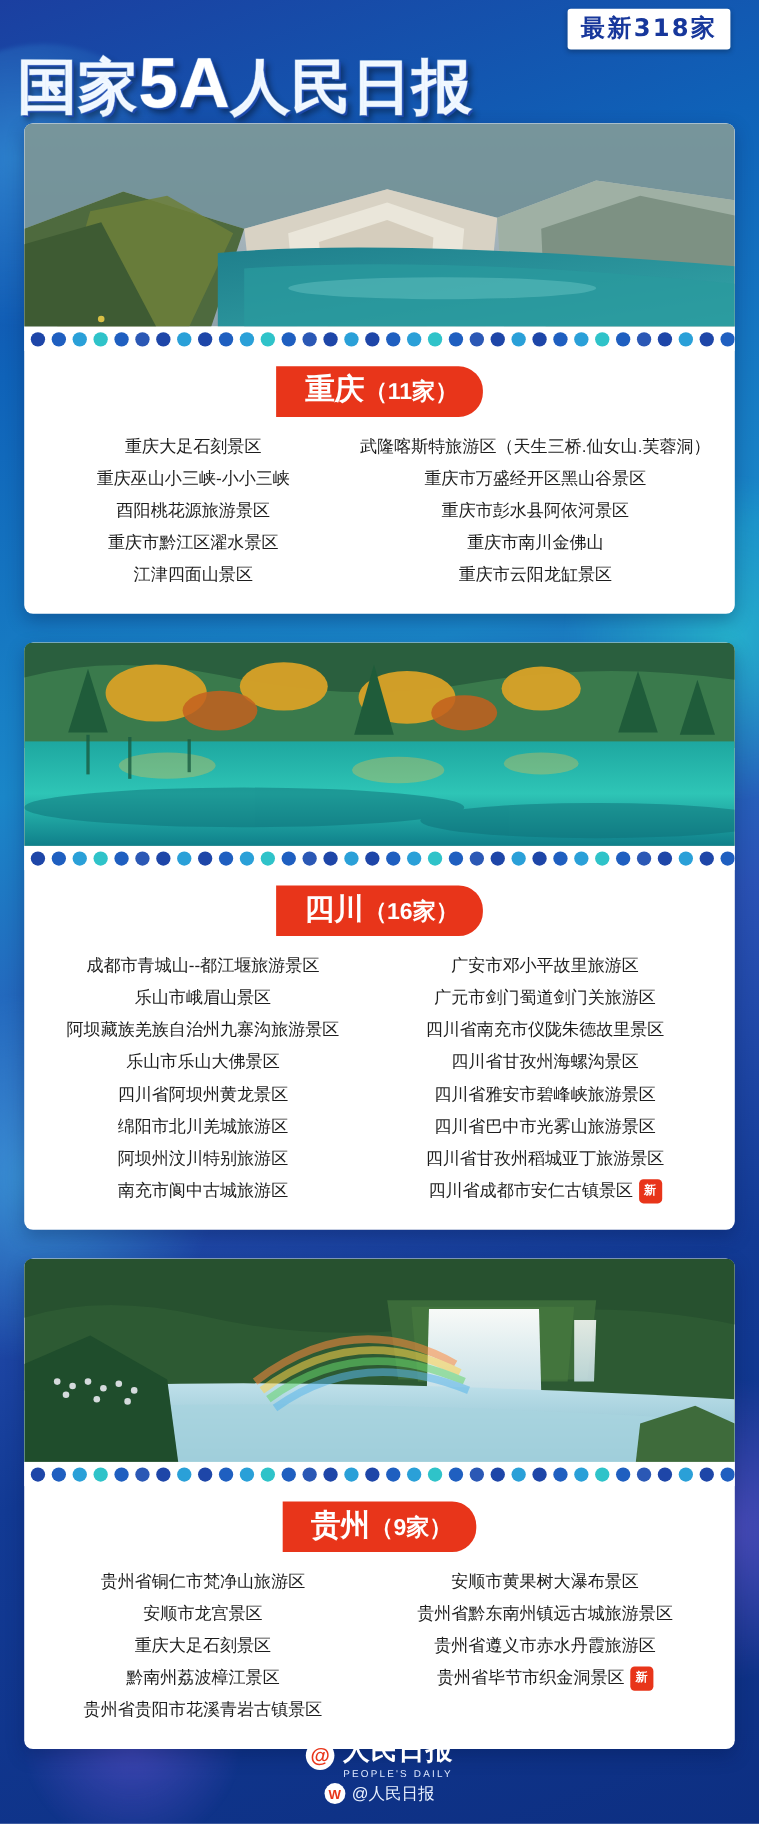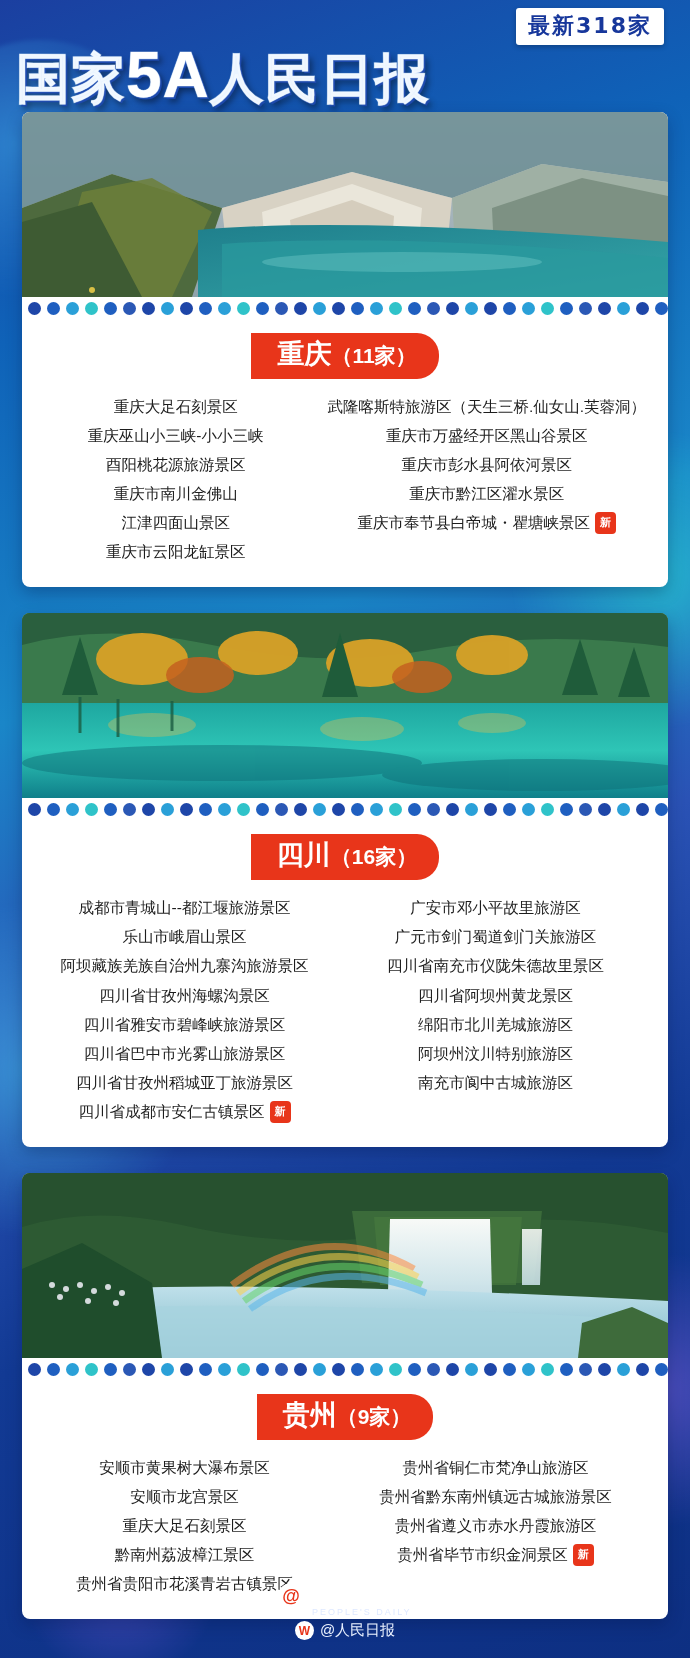--- a/index.html
+++ b/index.html
@@ -196,24 +196,23 @@
           <span style="background:#2aa0d8"></span>
           <span style="background:#1e46a8"></span>
           <span style="background:#1f5fc0"></span>
         </div><div class="province"><span>重庆</span><span class="count">（11家）</span></div><div class="list">
           <div class="item"><span>重庆大足石刻景区</span></div>
           <div class="item"><span>武隆喀斯特旅游区（天生三桥.仙女山.芙蓉洞）</span></div>
           <div class="item"><span>重庆巫山小三峡-小小三峡</span></div>
           <div class="item"><span>重庆市万盛经开区黑山谷景区</span></div>
           <div class="item"><span>酉阳桃花源旅游景区</span></div>
           <div class="item"><span>重庆市彭水县阿依河景区</span></div>
+          <div class="item"><span>重庆市黔江区濯水景区</span></div>
           <div class="item"><span>重庆市南川金佛山</span></div>
-          <div class="item"><span>重庆市黔江区濯水景区</span></div>
           <div class="item"><span>江津四面山景区</span></div>
-          <div class="item"><span>重庆市奉节县白帝城・瞿塘峡景区</span><span class="tag-new">新</span></div>
           <div class="item"><span>重庆市云阳龙缸景区</span></div>
         </div></div>
       <div class="card"><div class="photo"><svg width="646" height="185" viewBox="0 0 646 185" preserveAspectRatio="none">
       <defs>
         <linearGradient id="w2" x1="0" y1="0" x2="0" y2="1">
           <stop offset="0" stop-color="#1ea7a0"></stop>
                 <stop offset=".5" stop-color="#2ec5b6"></stop>
                 <stop offset="1" stop-color="#0f7f8a"></stop>
         </linearGradient>
       </defs>
@@ -286,20 +285,21 @@
           <span style="background:#2aa0d8"></span>
           <span style="background:#1e46a8"></span>
           <span style="background:#1f5fc0"></span>
         </div><div class="province"><span>四川</span><span class="count">（16家）</span></div><div class="list">
           <div class="item"><span>成都市青城山--都江堰旅游景区</span></div>
           <div class="item"><span>广安市邓小平故里旅游区</span></div>
           <div class="item"><span>乐山市峨眉山景区</span></div>
           <div class="item"><span>广元市剑门蜀道剑门关旅游区</span></div>
           <div class="item"><span>阿坝藏族羌族自治州九寨沟旅游景区</span></div>
           <div class="item"><span>四川省南充市仪陇朱德故里景区</span></div>
+          <div class="item"><span>乐山市乐山大佛景区</span></div>
           <div class="item"><span>四川省甘孜州海螺沟景区</span></div>
           <div class="item"><span>四川省阿坝州黄龙景区</span></div>
           <div class="item"><span>四川省雅安市碧峰峡旅游景区</span></div>
           <div class="item"><span>绵阳市北川羌城旅游区</span></div>
           <div class="item"><span>四川省巴中市光雾山旅游景区</span></div>
           <div class="item"><span>阿坝州汶川特别旅游区</span></div>
           <div class="item"><span>四川省甘孜州稻城亚丁旅游景区</span></div>
           <div class="item"><span>南充市阆中古城旅游区</span></div>
           <div class="item"><span>四川省成都市安仁古镇景区</span><span class="tag-new">新</span></div>
         </div></div>
@@ -370,22 +370,22 @@
           <span style="background:#1f5fc0"></span>
           <span style="background:#2aa0d8"></span>
           <span style="background:#2fc3c9"></span>
           <span style="background:#1f5fc0"></span>
           <span style="background:#2b58b5"></span>
           <span style="background:#1e46a8"></span>
           <span style="background:#2aa0d8"></span>
           <span style="background:#1e46a8"></span>
           <span style="background:#1f5fc0"></span>
         </div><div class="province"><span>贵州</span><span class="count">（9家）</span></div><div class="list">
+          <div class="item"><span>贵州省铜仁市梵净山旅游区</span></div>
           <div class="item"><span>安顺市黄果树大瀑布景区</span></div>
-          <div class="item"><span>贵州省铜仁市梵净山旅游区</span></div>
           <div class="item"><span>安顺市龙宫景区</span></div>
           <div class="item"><span>贵州省黔东南州镇远古城旅游景区</span></div>
           <div class="item"><span>重庆大足石刻景区</span></div>
           <div class="item"><span>贵州省遵义市赤水丹霞旅游区</span></div>
           <div class="item"><span>黔南州荔波樟江景区</span></div>
           <div class="item"><span>贵州省毕节市织金洞景区</span><span class="tag-new">新</span></div>
           <div class="item"><span>贵州省贵阳市花溪青岩古镇景区</span></div>
         </div></div>
     </div>
 

